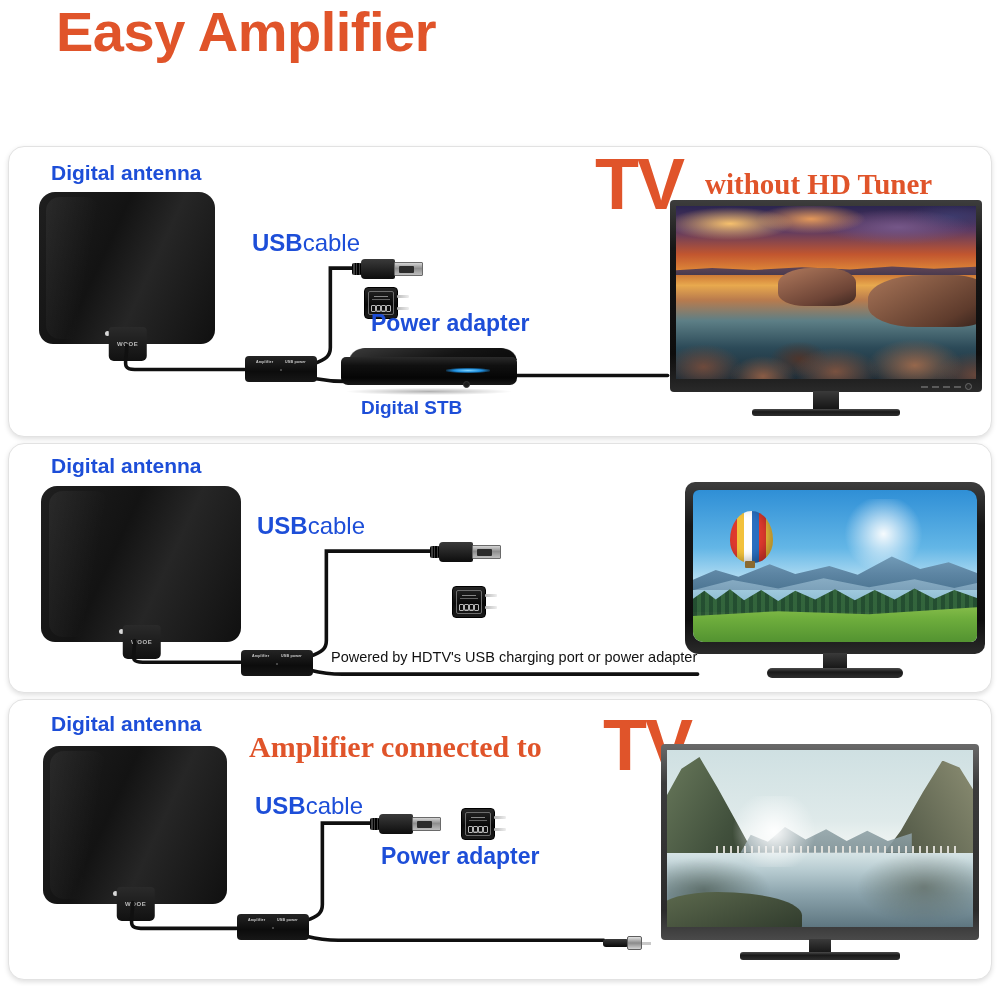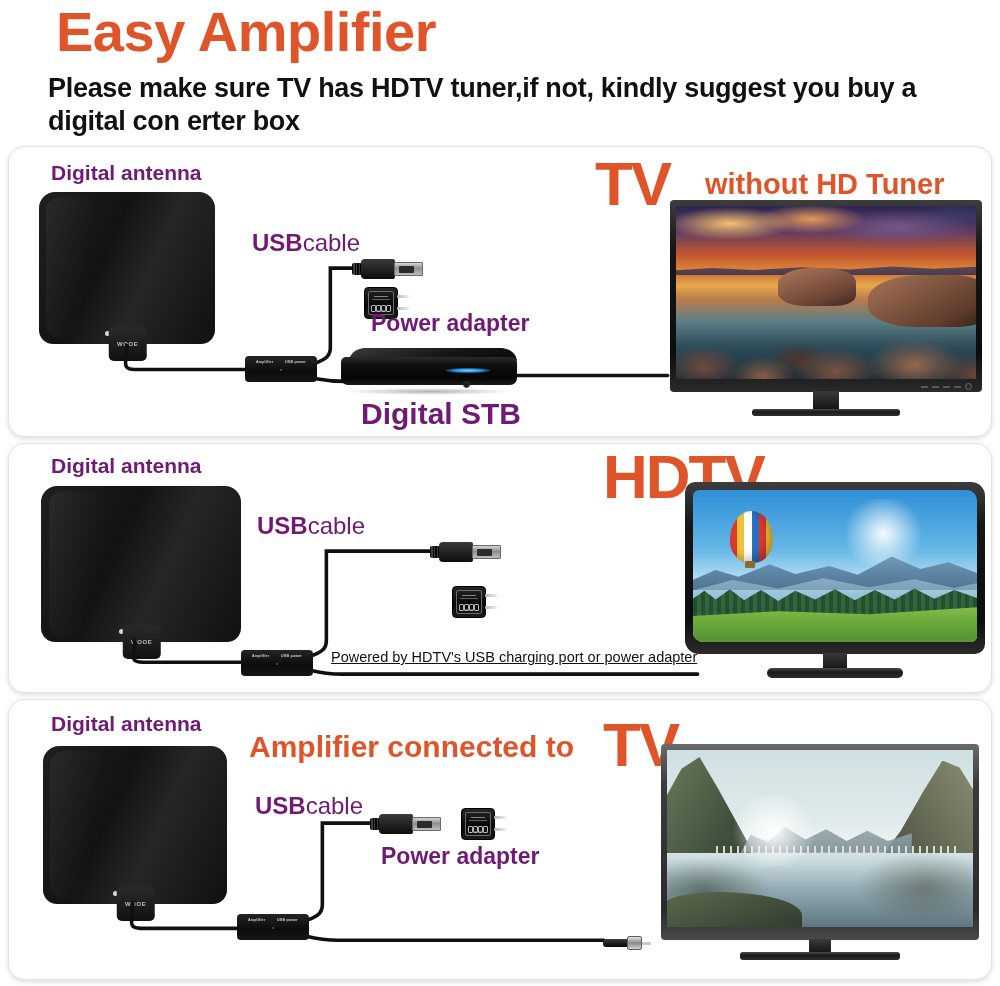--- a/index.html
+++ b/index.html
@@ -33,31 +33,31 @@
     border: 1px solid #e2e2e2;
     border-radius: 16px;
     box-shadow: 0 2px 5px rgba(0,0,0,.13);
     overflow: hidden;
   }
   #panel-1 { top: 146px;  height: 291px; }
   #panel-2 { top: 443px;  height: 250px; }
   #panel-3 { top: 699px;  height: 281px; }
 
   
-  .lbl { position: absolute; font-weight: bold; color: #701a75; white-space: nowrap; }
+  .lbl { position: absolute; font-weight: bold; color: #1d4ed8; white-space: nowrap; }
   .lbl-antenna { font-size: 21px; }
   .lbl-usb { font-size: 24px; }
   .lbl-usb .thin { font-weight: normal; }
   .lbl-power { font-size: 23px; }
-  .lbl-stb { font-size: 30px; }
+  .lbl-stb { font-size: 19px; }
   .note-text { position: absolute; font-size: 14.5px; color: #111; white-space: nowrap; }
 
   .hl { position: absolute; color: #e0542a; white-space: nowrap; font-weight: bold; }
-  .hl-big { font-size: 62px; line-height: 62px; letter-spacing: -2px; }
-  .hl-mid { font-size: 29px; line-height: 30px; }
+  .hl-big { font-size: 72px; line-height: 62px; letter-spacing: -2px; }
+  .hl-mid { font-size: 29px; line-height: 30px; font-family: Liberation Serif, serif; }
 
   
   .antenna { position: absolute; }
   .antenna .panelface {
     position: absolute; left: 0; top: 0; width: 100%; height: 100%;
     background: linear-gradient(115deg,#1f1f1f 0%,#131313 38%,#262626 60%,#101010 100%);
     border-radius: 16px 16px 14px 14px;
   }
   .antenna .sheen {
     position: absolute; left: 4%; top: 3%; width: 30%; height: 94%;
@@ -354,21 +354,20 @@
     position:absolute; left:-2%; bottom:-2%; width:46%; height:22%;
     background: linear-gradient(160deg,#5d6a4e,#2f3a2c);
     border-radius: 40% 60% 12% 6%;
   }
 </style>
 </head>
 <body>
 
 <div id="header">
   <div id="title-main">Easy Amplifier</div>
-  <div id="subtitle">Please make sure TV has HDTV tuner,if not, kindly suggest you buy a digital con erter box</div>
 </div>
 
 <div class="panel" id="panel-1">
 
   <div class="lbl lbl-antenna" style="left:42px; top:14px;">Digital antenna</div>
 
   <div class="antenna" style="left:30px; top:45px; width:176px; height:152px;">
     <div class="panelface"></div>
     <div class="sheen"></div>
     <div class="nub"></div>
@@ -502,23 +501,22 @@
             <i></i>
             <i></i>
           </div>
         <div class="ln ln3"></div>
       </div>
     </div>
     <div class="prong p1"></div>
     <div class="prong p2"></div>
   </div>
 
-  <div class="note-text" style="left:322px; top:205px;text-decoration:underline;">Powered by HDTV's USB charging port or power adapter</div>
-
-  <div class="hl hl-big" style="left:594px; top:2px;">HDTV</div>
+  <div class="note-text" style="left:322px; top:205px;">Powered by HDTV's USB charging port or power adapter</div>
+
 
   <div class="tv" style="left:676px; top:38px; width:300px; height:172px; border-radius:10px; overflow:visible;">
     <div class="bezel" style="border-radius:10px 14px 10px 14px;"></div>
     <div class="screen" style="left:8px; top:8px; right:8px; bottom:12px; border-radius:6px 10px 6px 10px;">
       <div class="scene-balloon">
         <div class="sunglow"></div>
           <div class="mts"></div>
           <div class="mts2"></div>
         <div class="lake"></div>
           <div class="trees"></div>

